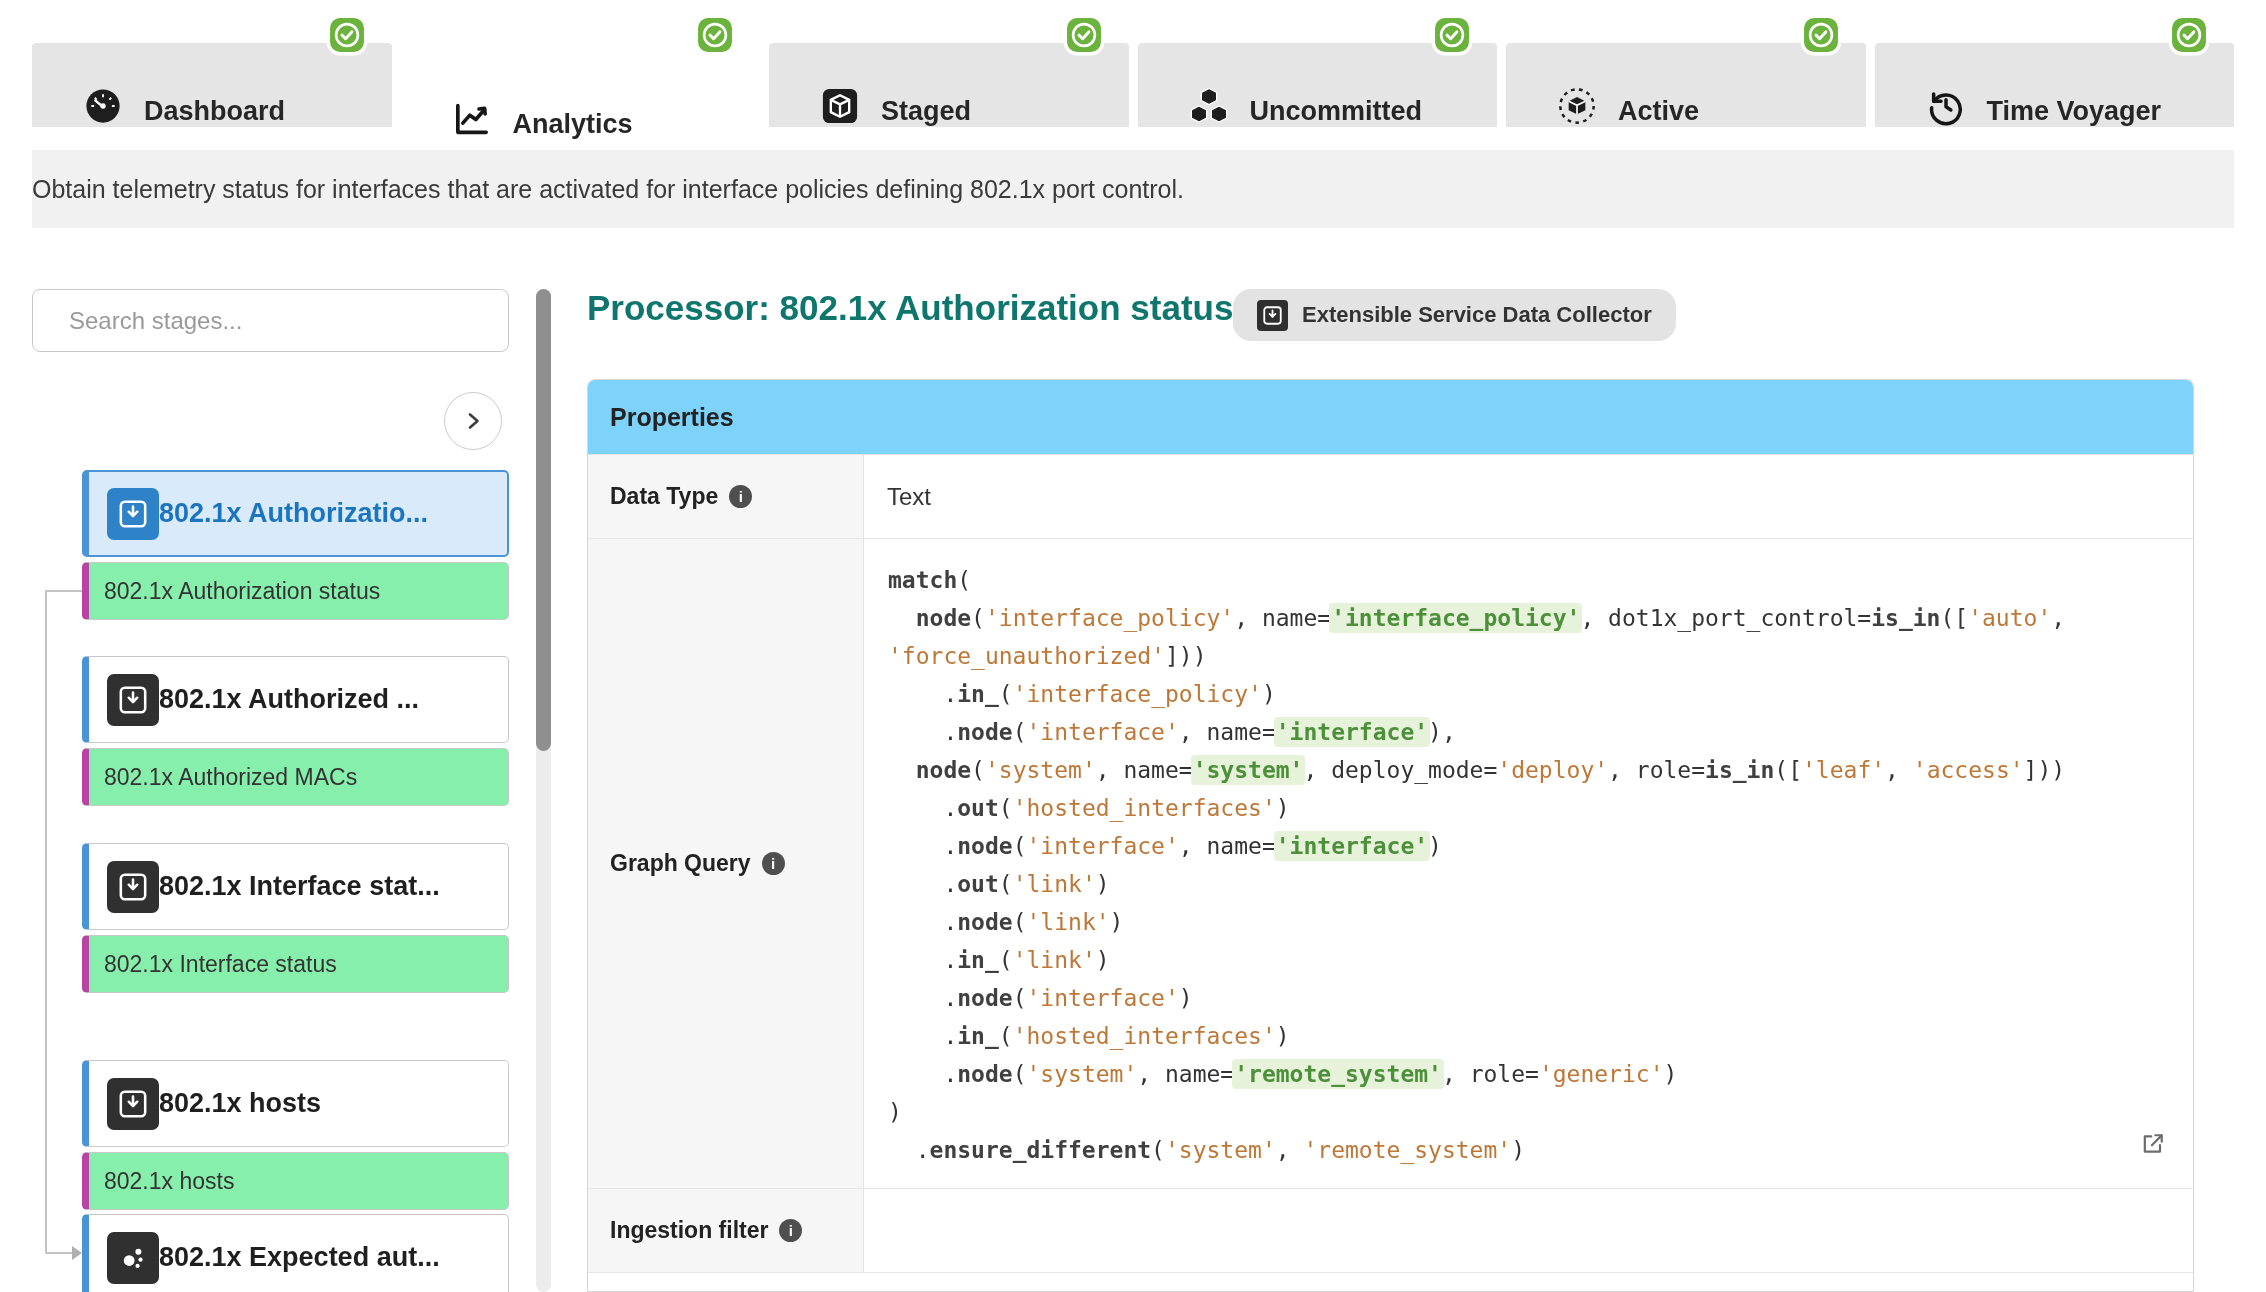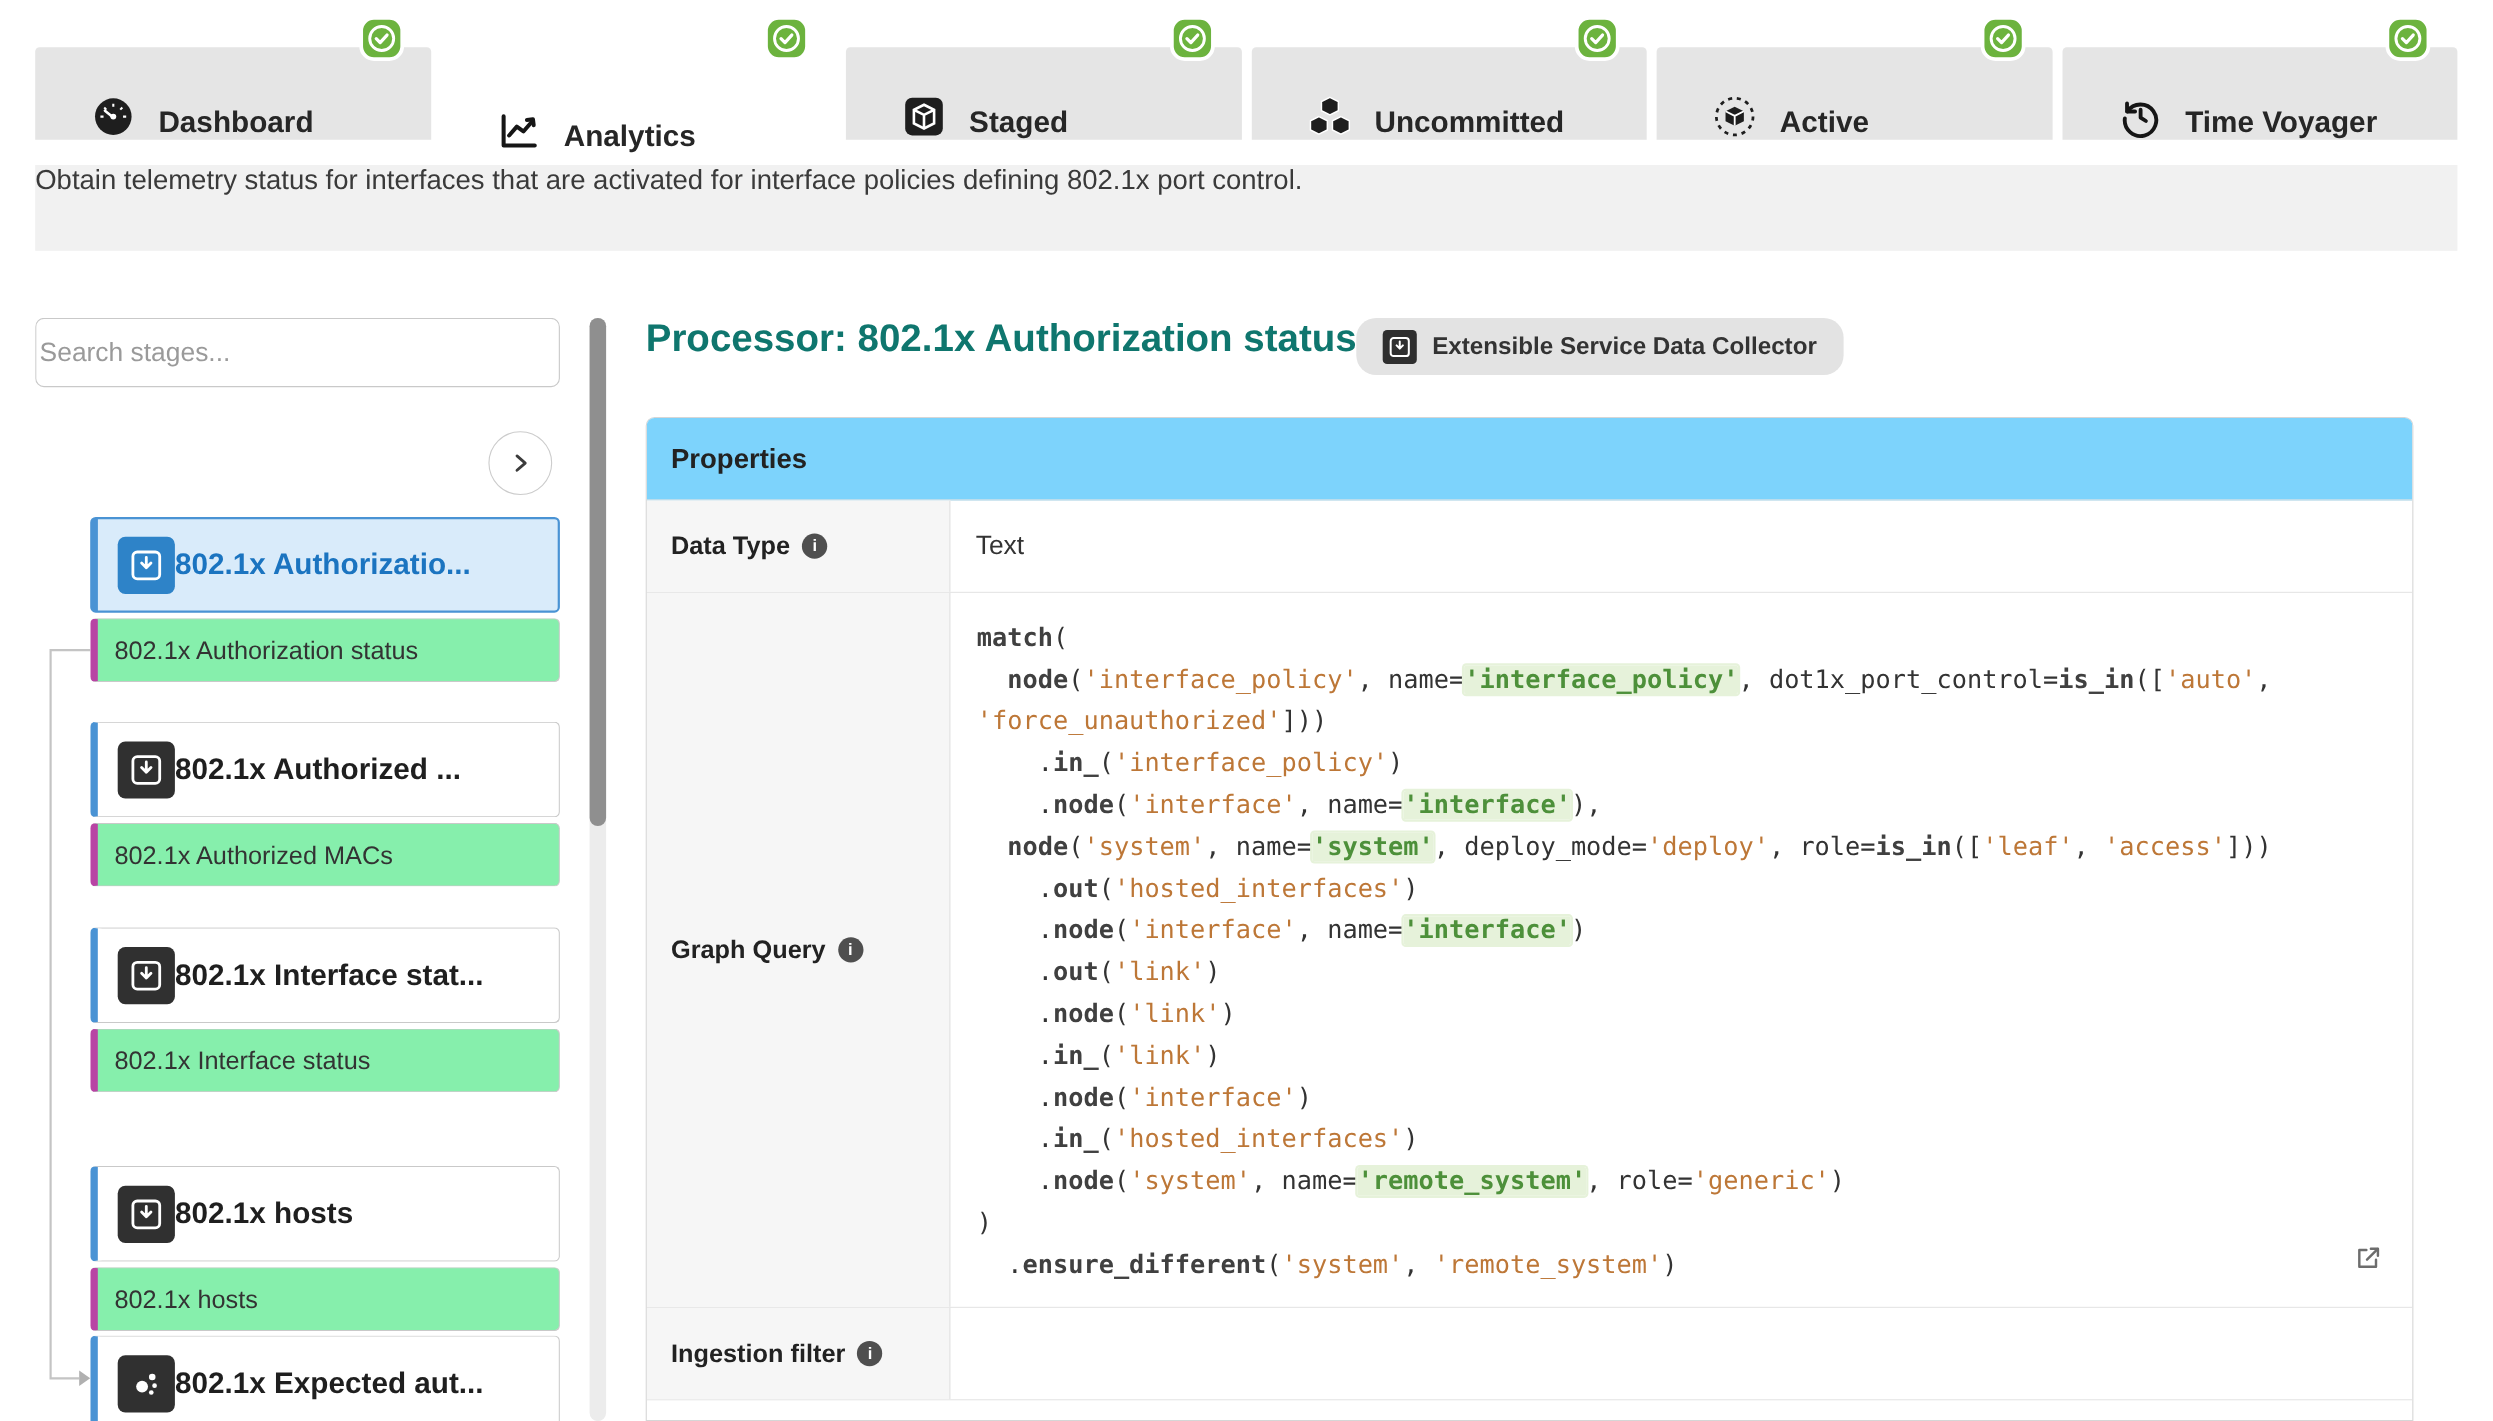--- a/index.html
+++ b/index.html
@@ -10,25 +10,25 @@
   
   .tabbar{position:absolute;left:32px;top:0;width:2202px;height:140px;display:flex;gap:9px}
   .tab{flex:1;position:relative;background:#e5e5e5;border-radius:4px 4px 0 0;display:flex;align-items:flex-end;gap:20px;padding-left:50px;margin-top:43px;height:84px;cursor:pointer}
   .tab.active{margin-top:23px;height:117px;background:#fff}
   .tab-icon{width:42px;height:42px;display:flex;align-items:center;justify-content:center}
   .tab-label{font-size:27px;font-weight:bold;color:#262626;white-space:nowrap}
   .badge{position:absolute;top:-29px;right:24px;width:42px;height:42px}
   .tab.active .badge{top:-9px}
 
   
-  .desc-bar{position:absolute;left:32px;top:150px;width:2202px;height:78px;background:#f1f1f1;display:flex;font-size:25px;color:#3a3a3a}
+  .desc-bar{position:absolute;left:32px;top:150px;width:2202px;height:78px;background:#f1f1f1;display:flex;align-items:center;font-size:25px;color:#3a3a3a}
 
   
   .sidebar{position:absolute;left:32px;top:289px;width:478px;height:1003px;overflow:hidden}
-  .search-input{width:477px;height:63px;border:1px solid #c9c9c9;border-radius:8px;font-size:24px;padding:0 3px;color:#333;font-family:"Liberation Sans",sans-serif;outline:none;background:#fff}
+  .search-input{width:477px;height:63px;border:1px solid #c9c9c9;border-radius:8px;font-size:24px;padding:0 36px;color:#333;font-family:"Liberation Sans",sans-serif;outline:none;background:#fff}
   .search-input::placeholder{color:#9a9a9a}
   .collapse-btn{position:absolute;left:412px;top:103px;width:58px;height:58px;border:1px solid #ccc;border-radius:50%;background:#fff;display:flex;align-items:center;justify-content:center;cursor:pointer}
   .connector{position:absolute;left:0;top:0;pointer-events:none;z-index:0}
   .stage-list{position:absolute;left:0;top:0;width:478px;height:1003px}
   .stage-group{position:absolute;left:50px;width:427px;z-index:1}
   .proc-card{height:87px;background:#fff;border:1px solid #c9c9c9;border-left:7px solid #4a93d4;border-radius:5px;display:flex;align-items:center;padding-left:18px;cursor:pointer}
   .stage-group.sel .proc-card{background:#d9ebfa;border:2px solid #4a93d4;border-left:7px solid #4a93d4}
   .proc-icon{width:52px;height:52px;border-radius:7px;background:#303030;display:flex;align-items:center;justify-content:center;flex:0 0 auto}
   .stage-group.sel .proc-icon{background:#2e83c8}
   .proc-title{font-size:27px;font-weight:bold;color:#1f1f1f;white-space:nowrap;overflow:hidden}

